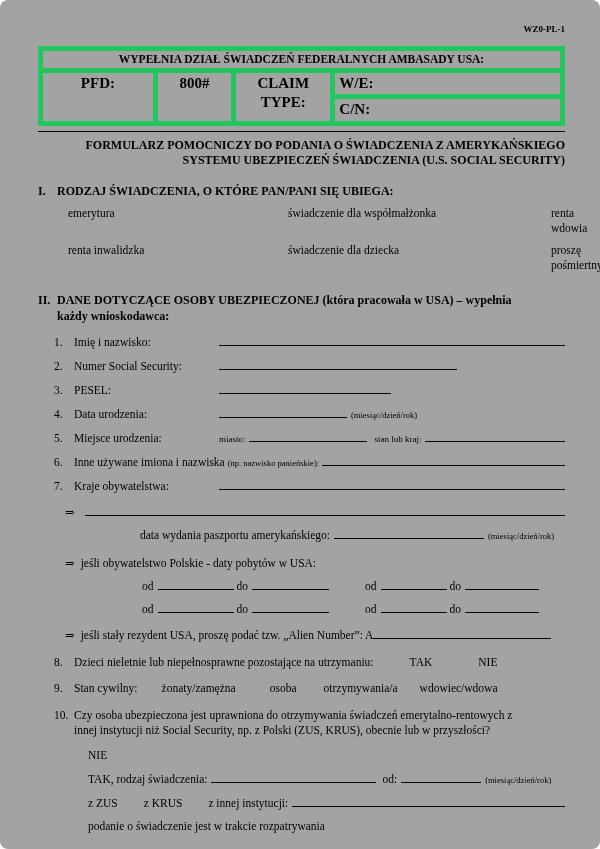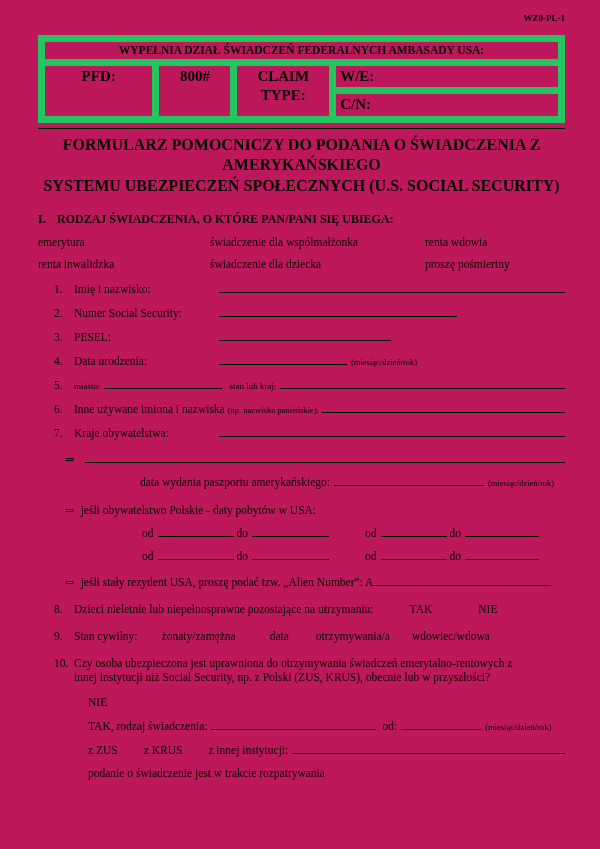--- a/index.html
+++ b/index.html
@@ -1,40 +1,40 @@
 <!DOCTYPE html>
 <html><head>
 <meta charset="utf-8">
 <style>
   * { box-sizing: border-box; margin: 0; padding: 0; }
   html, body { background: #ffffff; }
   .page {
-    width: 600px; height: 849px; background: #be185d; color: #000;
+    width: 600px; height: 849px; background: #a3a3a3; color: #000;
     font-family: "Liberation Serif", "DejaVu Serif", serif;
     font-size: 11.5px; line-height: 1.3;
-    padding: 13px 35px 20px 38px;
-    position: relative; overflow: hidden;
+    padding: 24px 35px 20px 38px;
+    position: relative; overflow: hidden; border-radius: 8px;
   }
   .form-code { text-align: right; font-weight: bold; font-size: 9px; margin-bottom: 10px; }
 
   table.hdr { border-collapse: collapse; width: 100%; table-layout: fixed; }
-  table.hdr td { border: 7px solid #22c55e; vertical-align: top; padding: 1px 4px; margin-left: 21px; }
+  table.hdr td { border: 5px solid #22c55e; vertical-align: top; padding: 1px 4px; margin-left: 21px; }
   .hdr-title { text-align: center; font-weight: bold; font-size: 11.5px; height: 19px; }
   .hc { height: 16px; }
   .center { text-align: center; }
   .hlab { font-weight: bold; font-size: 15px; }
 
   .form-title { border-top: 1px solid #000; margin-top: 5px; padding-top: 6px;
-    text-align: center; font-weight: bold; font-size: 16px; line-height: 1.3; }
+    text-align: right; font-weight: bold; font-size: 12px; line-height: 1.3; }
 
   .sec-head { display: flex; font-weight: bold; font-size: 12px; margin-top: 15px; }
   .sec-num { width: 19px; flex: none; }
   .sec-head .txt { flex: 1; }
 
-  .opt-row { display: flex; margin-top: 7px; }
+  .opt-row { display: flex; margin-left: 30px; margin-top: 7px; gap: 48px; }
   .oc1 { width: 172px; flex: none; }
   .oc2 { width: 215px; flex: none; }
   .oc3 { flex: 1; }
 
   .frow { display: flex; align-items: baseline; }
   .item { margin-left: 16px; margin-top: 8px; }
   .inum { width: 20px; flex: none; }
   .lab145 { width: 145px; flex: none; }
   .fill { border-bottom: 1px solid #000; height: 12px; display: inline-block; flex: none; }
   .fillgrow { flex: 1 1 auto; }
@@ -79,39 +79,46 @@
         <td class="hc"><span class="hlab">W/E:</span></td>
       </tr>
       <tr>
         <td class="hc"><span class="hlab">C/N:</span></td>
       </tr>
     </tbody>
   </table>
 
   <div class="form-title">
     <div>FORMULARZ POMOCNICZY DO PODANIA O ŚWIADCZENIA Z AMERYKAŃSKIEGO</div>
-    <div>SYSTEMU UBEZPIECZEŃ SPOŁECZNYCH (U.S. SOCIAL SECURITY)</div>
+    <div>SYSTEMU UBEZPIECZEŃ ŚWIADCZENIA (U.S. SOCIAL SECURITY)</div>
   </div>
 
   <div class="sec-head">
     <span class="sec-num">I.</span>
     <span class="txt">RODZAJ ŚWIADCZENIA, O KTÓRE PAN/PANI SIĘ UBIEGA:</span>
   </div>
 
   <div class="opt-row">
     <span class="oc1">emerytura</span>
     <span class="oc2">świadczenie dla współmałżonka</span>
     <span class="oc3">renta wdowia</span>
   </div>
   <div class="opt-row">
     <span class="oc1">renta inwalidzka</span>
     <span class="oc2">świadczenie dla dziecka</span>
     <span class="oc3">proszę pośmiertny</span>
   </div>
 
+  <div class="sec-head" style="margin-top:20px">
+    <span class="sec-num">II.</span>
+    <span class="txt">
+      <span style="display:block">DANE DOTYCZĄCE OSOBY UBEZPIECZONEJ (która pracowała w USA) – wypełnia</span>
+      <span style="display:block">każdy wnioskodawca:</span>
+    </span>
+  </div>
 
   <div class="item frow" style="margin-top:10px">
     <span class="inum">1.</span>
     <span class="lab145">Imię i nazwisko:</span>
     <span class="fill fillgrow"></span>
   </div>
 
   <div class="item frow">
     <span class="inum">2.</span>
     <span class="lab145">Numer Social Security:</span>
@@ -126,20 +133,21 @@
 
   <div class="item frow">
     <span class="inum">4.</span>
     <span class="lab145">Data urodzenia:</span>
     <span class="fill" style="width:128px"></span>
     <span class="hint">(miesiąc/dzień/rok)</span>
   </div>
 
   <div class="item frow">
     <span class="inum">5.</span>
+    <span class="lab145">Miejsce urodzenia:</span>
     <span class="small">miasto:</span>
     <span class="fill" style="width:118px;margin-left:3px"></span>
     <span class="small" style="margin-left:8px">stan lub kraj:</span>
     <span class="fill fillgrow" style="margin-left:3px"></span>
   </div>
 
   <div class="item frow">
     <span class="inum">6.</span>
     <span style="flex:none">Inne używane imiona i nazwiska</span>
     <span class="hint" style="margin-left:3px">(np. nazwisko panieńskie):</span>
@@ -199,21 +207,21 @@
     <span class="inum">8.</span>
     <span style="flex:none">Dzieci nieletnie lub niepełnosprawne pozostające na utrzymaniu:</span>
     <span style="margin-left:36px;flex:none">TAK</span>
     <span style="margin-left:46px;flex:none">NIE</span>
   </div>
 
   <div class="item frow mt12">
     <span class="inum">9.</span>
     <span style="flex:none">Stan cywilny:</span>
     <span style="margin-left:24px;flex:none">żonaty/zamężna</span>
-    <span style="margin-left:34px;flex:none">data</span>
+    <span style="margin-left:34px;flex:none">osoba</span>
     <span style="margin-left:27px;flex:none">otrzymywania/a</span>
     <span style="margin-left:22px;flex:none">wdowiec/wdowa</span>
   </div>
 
   <div class="item frow mt12">
     <span class="inum">10.</span>
     <span class="i10lines">
       <span style="display:block">Czy osoba ubezpieczona jest uprawniona do otrzymywania świadczeń emerytalno-rentowych z</span>
       <span style="display:block">innej instytucji niż Social Security, np. z Polski (ZUS, KRUS), obecnie lub w przyszłości?</span>
     </span>

